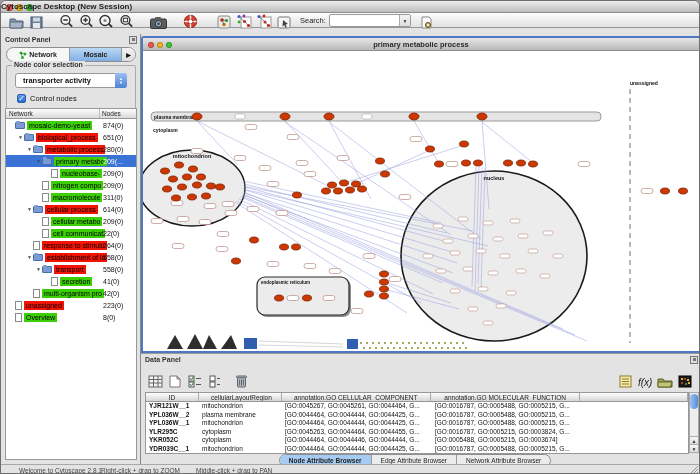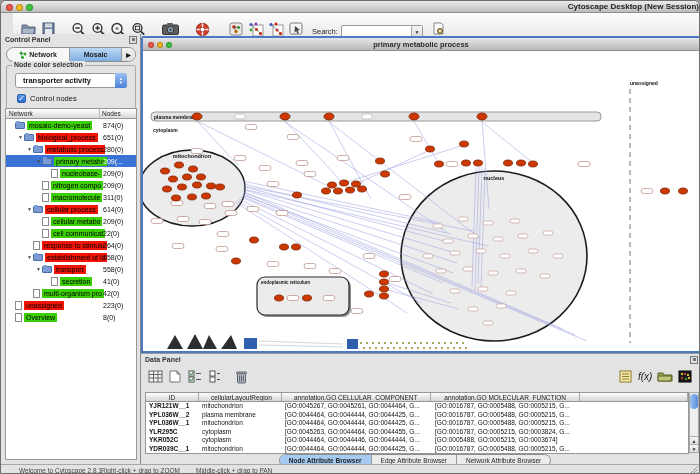--- a/index.html
+++ b/index.html
@@ -4,24 +4,24 @@
 <style>
 *{box-sizing:border-box;margin:0;padding:0;font-family:"Liberation Sans",sans-serif}
 html,body{width:700px;height:474px}
 body{position:relative;background:#9a9a9a;overflow:hidden}
 .window{position:absolute;inset:0;background:#e3e3e3;border-radius:6px 6px 0 0;overflow:hidden;border:1px solid #6e6e6e}
 
 .titlebar{position:absolute;left:0;top:0;right:0;height:12px;background:linear-gradient(#ececec,#bdbdbd);border-bottom:1px solid #8e8e8e}
 .traffic{position:absolute;left:5px;top:3px;display:flex;gap:3px}
 .tl{width:7px;height:7px;border-radius:50%;border:1px solid rgba(0,0,0,.25)}
 .tl.red{background:#f2564a}.tl.yel{background:#f5b820}.tl.grn{background:#3cc83e}
-.title-text{position:absolute;left:0;right:0;top:0;text-align:right;font-size:8px;font-weight:700;color:#1d1d1d;line-height:12px}
-
-.toolbar{position:absolute;left:12px;top:12px;right:0;height:37px;background:linear-gradient(#fcfcfc,#e2e2e2);border-bottom:1px solid #979797;display:flex;align-items:center}
-.tbi{width:20px;height:18px;display:flex;align-items:flex-start;justify-content:center;flex:0 0 auto}
+.title-text{position:absolute;left:0;right:0;top:0;text-align:left;font-size:8px;font-weight:700;color:#1d1d1d;line-height:12px}
+
+.toolbar{position:absolute;left:0;top:12px;right:0;height:15px;background:linear-gradient(#fcfcfc,#e2e2e2);border-bottom:1px solid #979797;display:flex;align-items:center}
+.tbi{width:20px;height:18px;display:flex;align-items:flex-end;justify-content:center;flex:0 0 auto}
 .search-label{font-size:7.5px;color:#222;margin:0 3px 0 6px}
 .search-box{width:82px;height:13px;background:#fff;border:1px solid #9a9a9a;border-radius:2px;position:relative;font-size:7px;line-height:12px;padding-left:3px;color:#333}
 .search-arrow{position:absolute;right:0;top:0;bottom:0;width:11px;border-left:1px solid #aaa;background:linear-gradient(#f4f4f4,#ddd);font-size:5px;color:#333;text-align:center;line-height:12px}
 
 .control-panel{position:absolute;left:0;top:33px;width:140px;height:430px;background:#e3e3e3;border-right:1px solid #8a8a8a}
 .cp-header{position:absolute;left:0;top:0;right:0;height:12px;font-size:7px;font-weight:700;color:#333;padding:2px 4px}
 .float-ic{position:absolute;right:3px;top:2px;width:8px;height:8px;border:1px solid #777;background:#ddd}
 .float-ic:after{content:"";position:absolute;right:1px;top:1px;width:3px;height:3px;background:#777}
 .cp-tabs{position:absolute;left:5px;top:13px;width:130px;height:15px;display:flex;border:1px solid #8e8e8e;border-radius:8px;overflow:hidden;background:#f7f7f7}
 .cp-tab{display:flex;align-items:center;justify-content:center;gap:2px;font-size:7px;font-weight:700;color:#222}

